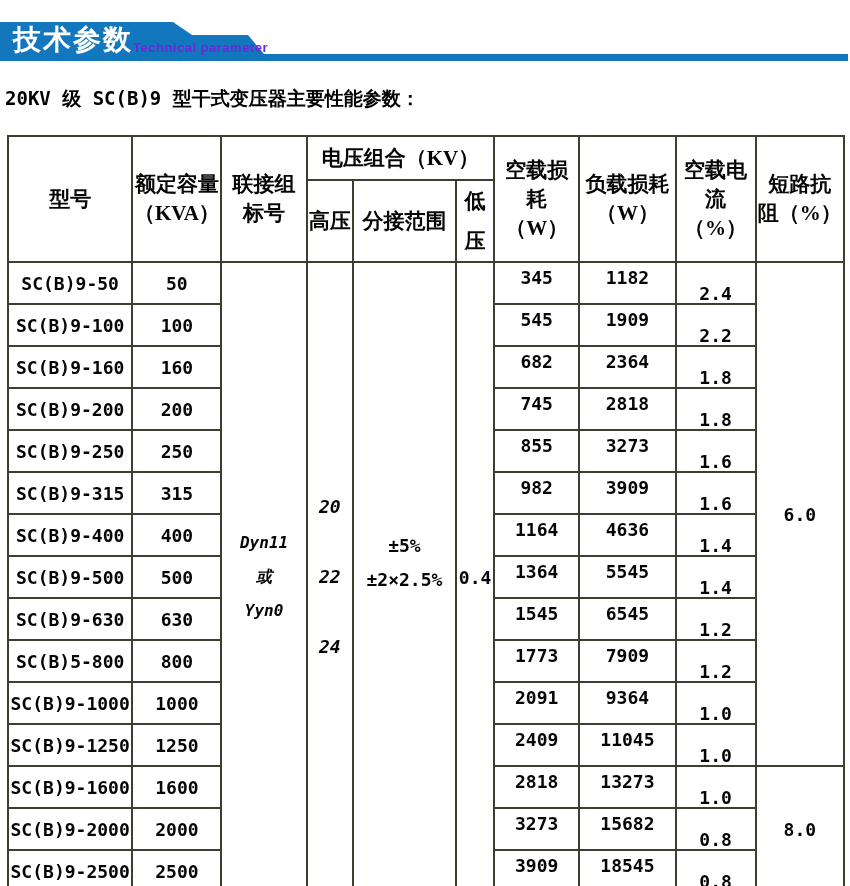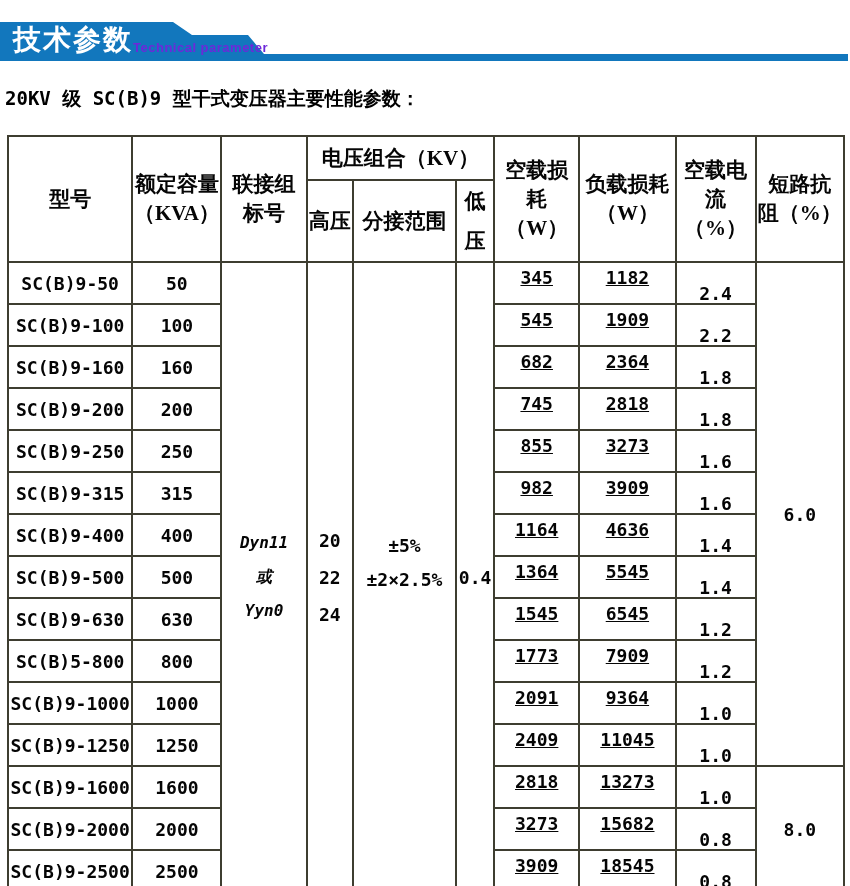--- a/index.html
+++ b/index.html
@@ -37,23 +37,23 @@
   thead tr.hrow1 { height: 44px; }
   thead tr.hrow2 { height: 80px; }
   tbody tr { height: 42px; }
   th { font-size: 21px; font-family: Liberation Serif, serif; }
   td { font-size: 18px; }
   th.pre { white-space: pre-line; line-height: 29px; }
   th.th-lv { line-height: 40px; }
   .c-model { font-size: 18px; }
   .cv { display: inline-block; }
   .c-conn .cv { white-space: pre-line; line-height: 34px; font-size: 16px; font-style: italic; }
-  .c-hv .cv   { white-space: pre-line; line-height: 37px; }
+  .c-hv .cv   { white-space: pre-line; line-height: 70px; font-style: italic; }
   .c-tap .cv  { white-space: pre-line; line-height: 34px; position: relative; top: -14px; }
-  .c-nll .cv, .c-ll .cv { position: relative; top: -6px; text-decoration: underline; }
+  .c-nll .cv, .c-ll .cv { position: relative; top: -6px; }
   .c-nlc .cv { position: relative; top: 10px; }
 </style>
 </head>
 <body>
 
 <div class="banner">
   <svg width="850" height="39" viewBox="0 0 850 39">
     <polygon points="0,0 173,0 192,13 248,13 264,32 848,32 848,39 0,39" fill="var(--banner-color, #1277bd)"></polygon>
   </svg>
   <span class="banner-cn">技术参数</span>

